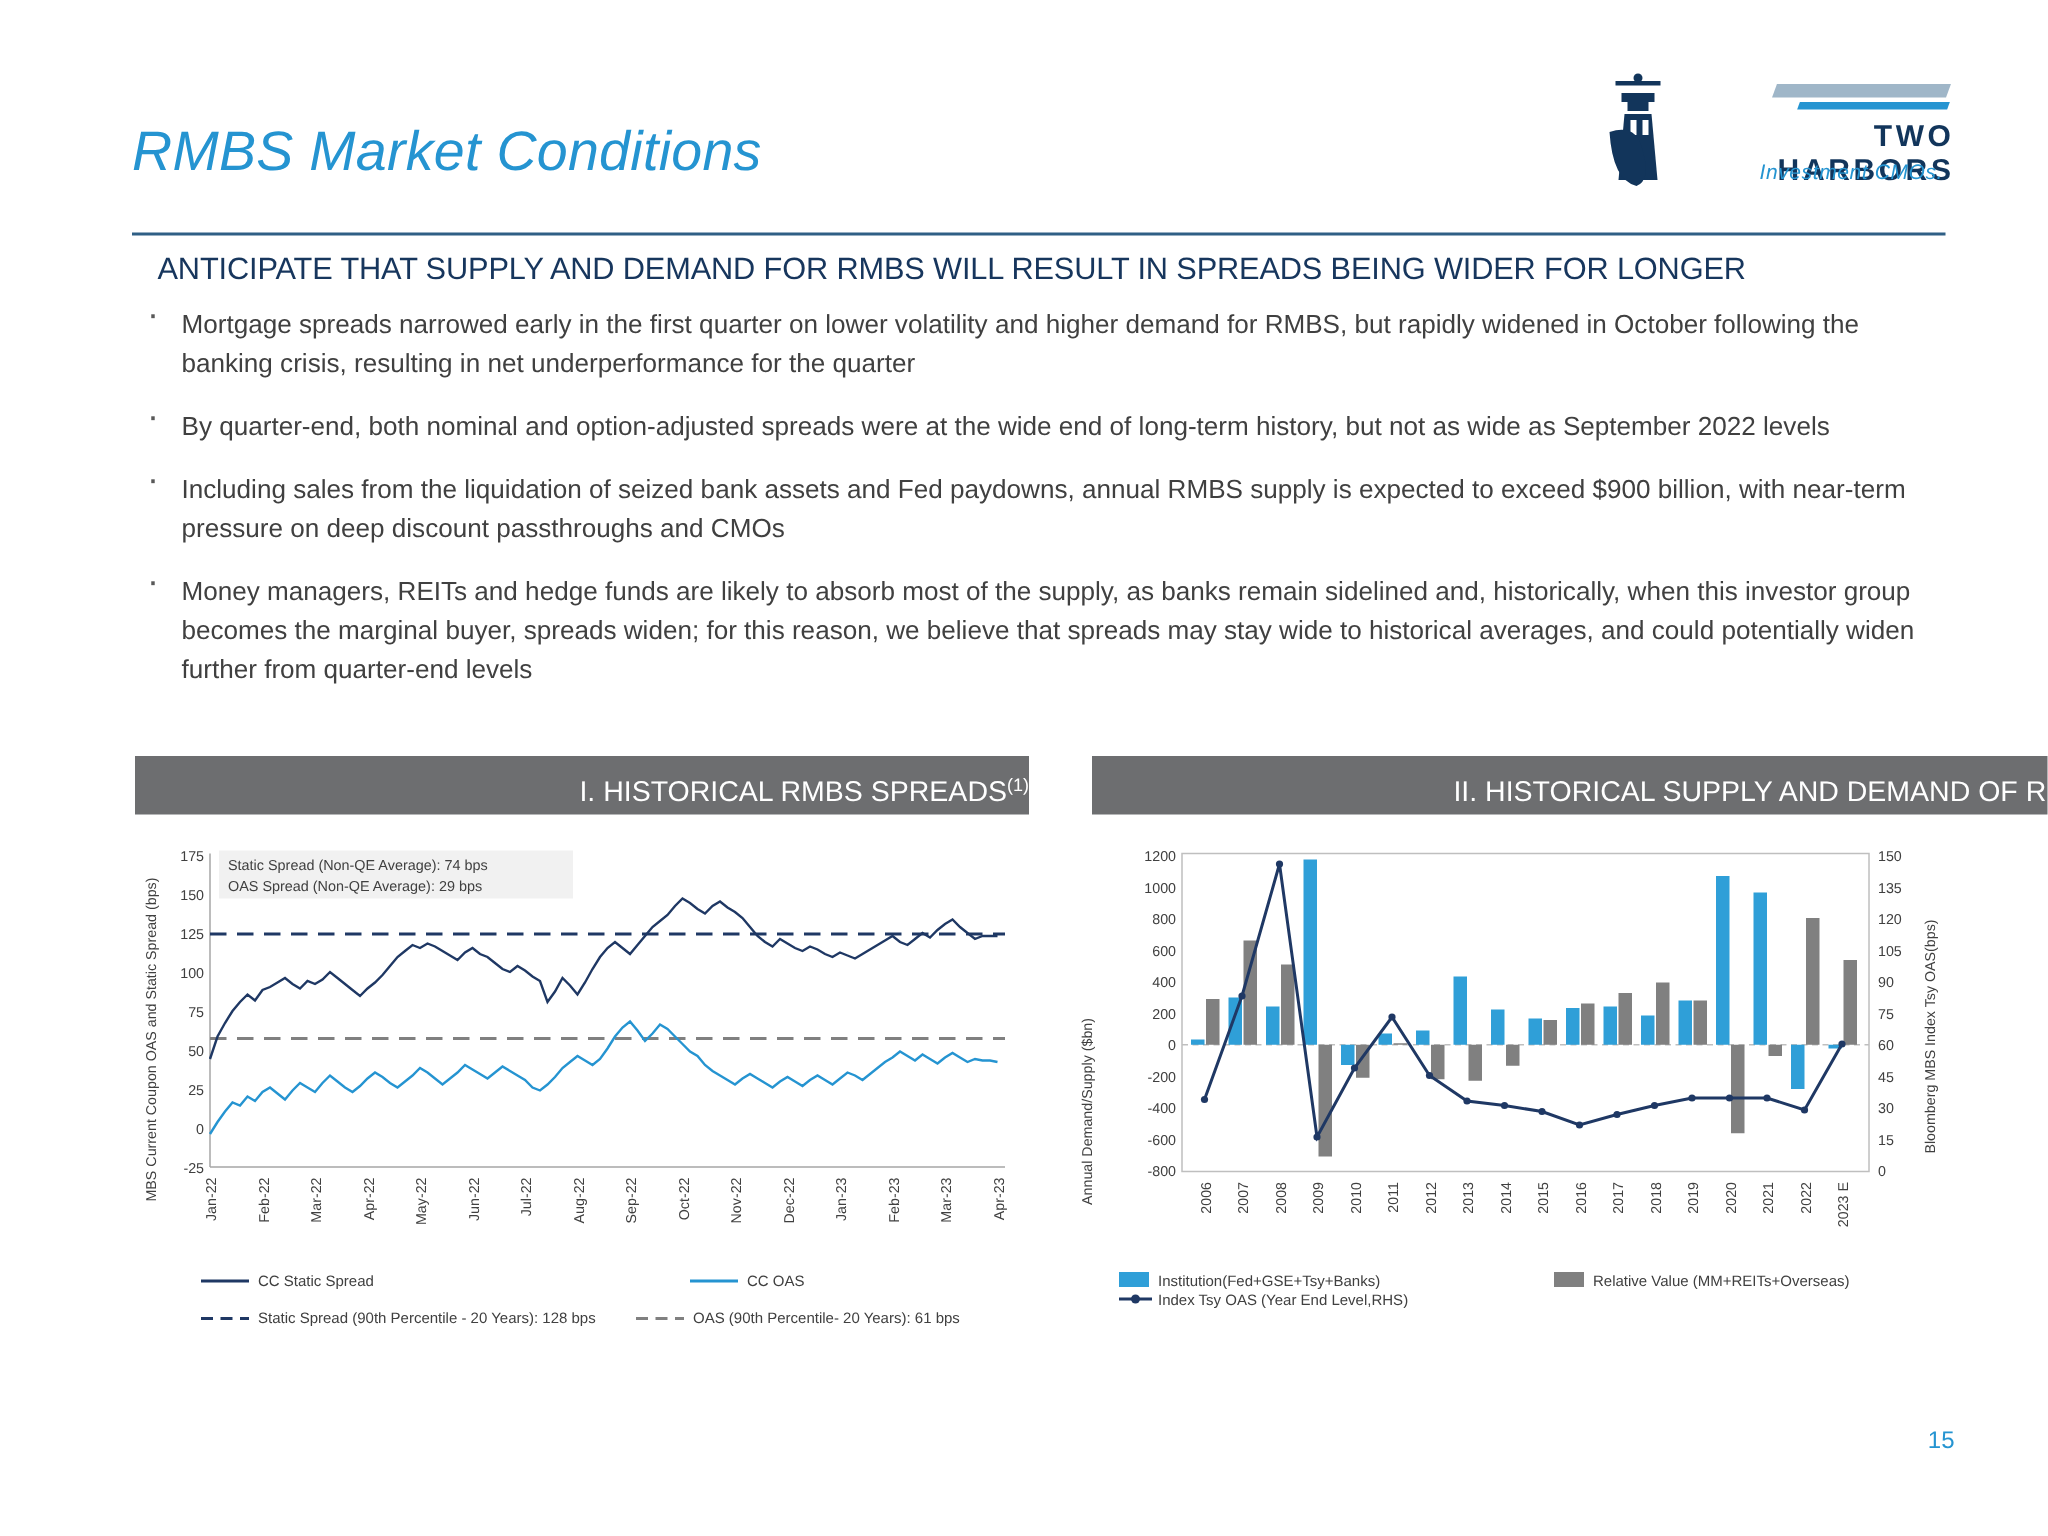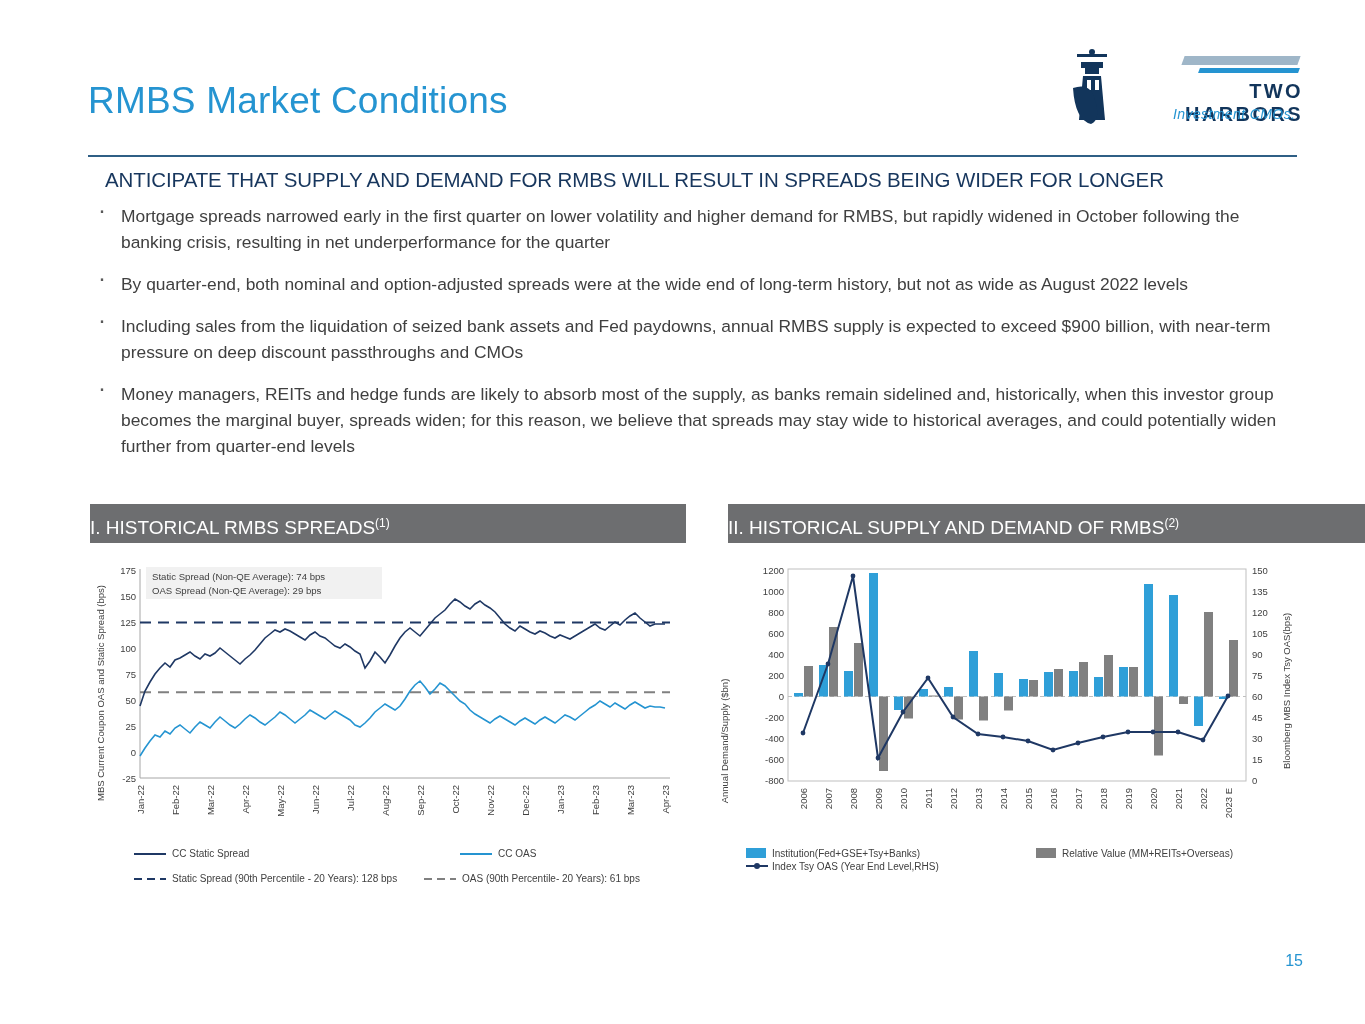--- a/index.html
+++ b/index.html
@@ -23,20 +23,21 @@
   }
   
   .title {
     position: absolute;
     left: 88px;
     top: 80px;
     font-size: 37px;
     color: #2594d1;
     font-weight: normal;
     letter-spacing: 0.2px;
+    font-style: italic;
   }
   .logo {
     position: absolute;
     right: 62px;
     top: 44px;
     width: 240px;
     height: 90px;
     text-align: right;
   }
   .logo-text-main {
@@ -109,21 +110,21 @@
     top: -6px;
     font-size: 24px;
     color: #595959;
   }
   
   .panel-head {
     position: absolute;
     background: #6d6e70;
     color: #ffffff;
     font-size: 19px;
-    text-align: left;
+    text-align: right;
     line-height: 39px;
     height: 39px;
   }
   .panel-head sup { font-size: 12px; }
   #panel-left-head  { left: 90px;  top: 504px; width: 596px; }
   #panel-right-head { left: 728px; top: 504px; width: 692px; }
 
   .chart-box {
     position: absolute;
     background: #ffffff;
@@ -186,21 +187,21 @@
     <div class="logo-bar2"></div>
     <div class="logo-text-main">TWO HARBORS</div>
     <div class="logo-text-sub">Investment CMOs.</div>
   </div>
 
   <div class="rule"></div>
   <div class="subtitle">ANTICIPATE THAT SUPPLY AND DEMAND FOR RMBS WILL RESULT IN SPREADS BEING WIDER FOR LONGER</div>
 
   <div class="bullets">
     <div class="bullet">Mortgage spreads narrowed early in the first quarter on lower volatility and higher demand for RMBS, but rapidly widened in October following the banking crisis, resulting in net underperformance for the quarter</div>
-    <div class="bullet">By quarter-end, both nominal and option-adjusted spreads were at the wide end of long-term history, but not as wide as August 2022 levels</div>
+    <div class="bullet">By quarter-end, both nominal and option-adjusted spreads were at the wide end of long-term history, but not as wide as September 2022 levels</div>
     <div class="bullet">Including sales from the liquidation of seized bank assets and Fed paydowns, annual RMBS supply is expected to exceed $900 billion, with near-term pressure on deep discount passthroughs and CMOs</div>
     <div class="bullet">Money managers, REITs and hedge funds are likely to absorb most of the supply, as banks remain sidelined and, historically, when this investor group becomes the marginal buyer, spreads widen; for this reason, we believe that spreads may stay wide to historical averages, and could potentially widen further from quarter-end levels</div>
   </div>
 
   <div class="panel-head" id="panel-left-head">
     <span>I. HISTORICAL RMBS SPREADS</span><sup>(1)</sup>
   </div>
   <div class="panel-head" id="panel-right-head">
     <span>II. HISTORICAL SUPPLY AND DEMAND OF RMBS</span><sup>(2)</sup>
   </div>

